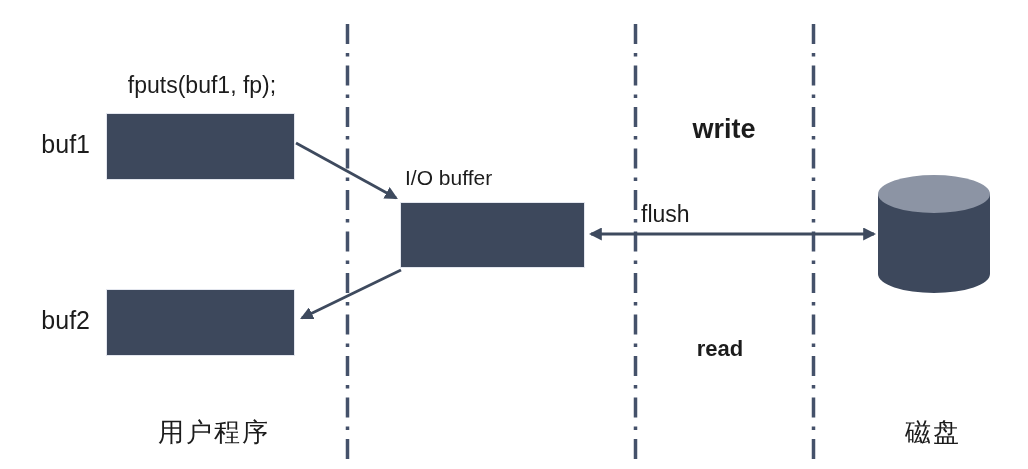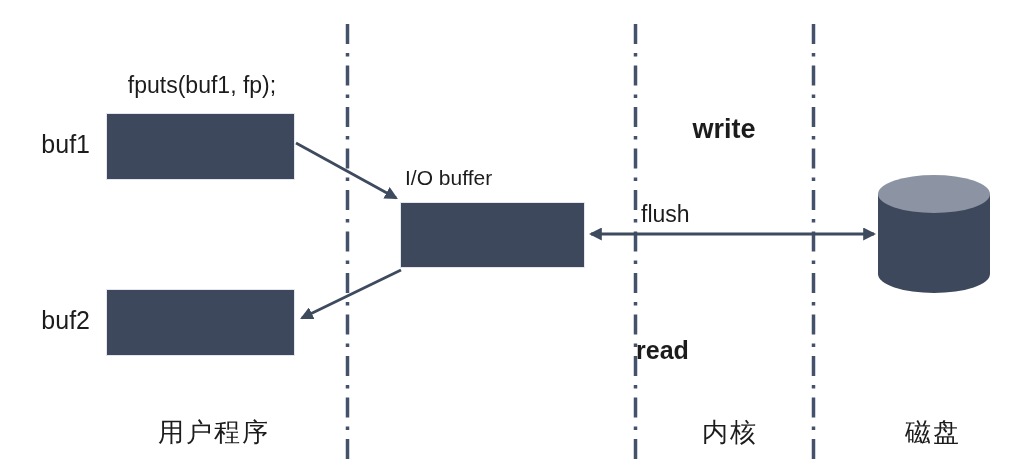--- a/index.html
+++ b/index.html
@@ -40,21 +40,21 @@
     white-space: nowrap;
     line-height: 1.15;
   }
   .lbl-fputs { left: 107px; top: 56px;  width: 190px; text-align: center; font-size: 23px; }
   .lbl-buf1  { left: 30px;  top: 114px; width: 60px;  text-align: right; font-size: 25px; }
   .lbl-fgets { left: 100px; top: 231px; width: 195px; text-align: center; font-size: 23px; }
   .lbl-buf2  { left: 30px;  top: 290px; width: 60px;  text-align: right; font-size: 25px; }
   .lbl-io    { left: 405px; top: 150px; font-size: 21px; }
   .lbl-write { left: 664px; top: 98px;  width: 120px; text-align: center; font-size: 27px; font-weight: bold; }
   .lbl-flush { left: 641px; top: 185px; font-size: 23px; }
-  .lbl-read  { left: 636px; top: 320px; width: 120px; font-size: 25px; font-weight: bold; }
+  .lbl-read  { left: 660px; top: 320px; width: 120px; text-align: center; font-size: 22px; font-weight: bold; }
   .lbl-col {
     top: 402px;
     width: 220px;
     text-align: center;
     font-size: 26px;
     letter-spacing: 2px;
   }
   .lbl-col-user   { left: 104px; }
   .lbl-col-stdio  { left: 368px; }
   .lbl-col-kernel { left: 620px; }
@@ -94,16 +94,15 @@
 
   <div class="lbl lbl-fputs">fputs(buf1, fp);</div>
   <div class="lbl lbl-buf1">buf1</div>
   <div class="lbl lbl-buf2">buf2</div>
   <div class="lbl lbl-io">I/O buffer</div>
   <div class="lbl lbl-write">write</div>
   <div class="lbl lbl-flush">flush</div>
   <div class="lbl lbl-read">read</div>
 
   <div class="lbl lbl-col lbl-col-user">用户程序</div>
-  <div class="lbl lbl-col lbl-col-kernel">内核</div>
   <div class="lbl lbl-col lbl-col-disk">磁盘</div>
 
 </div>
 
 </body></html>

